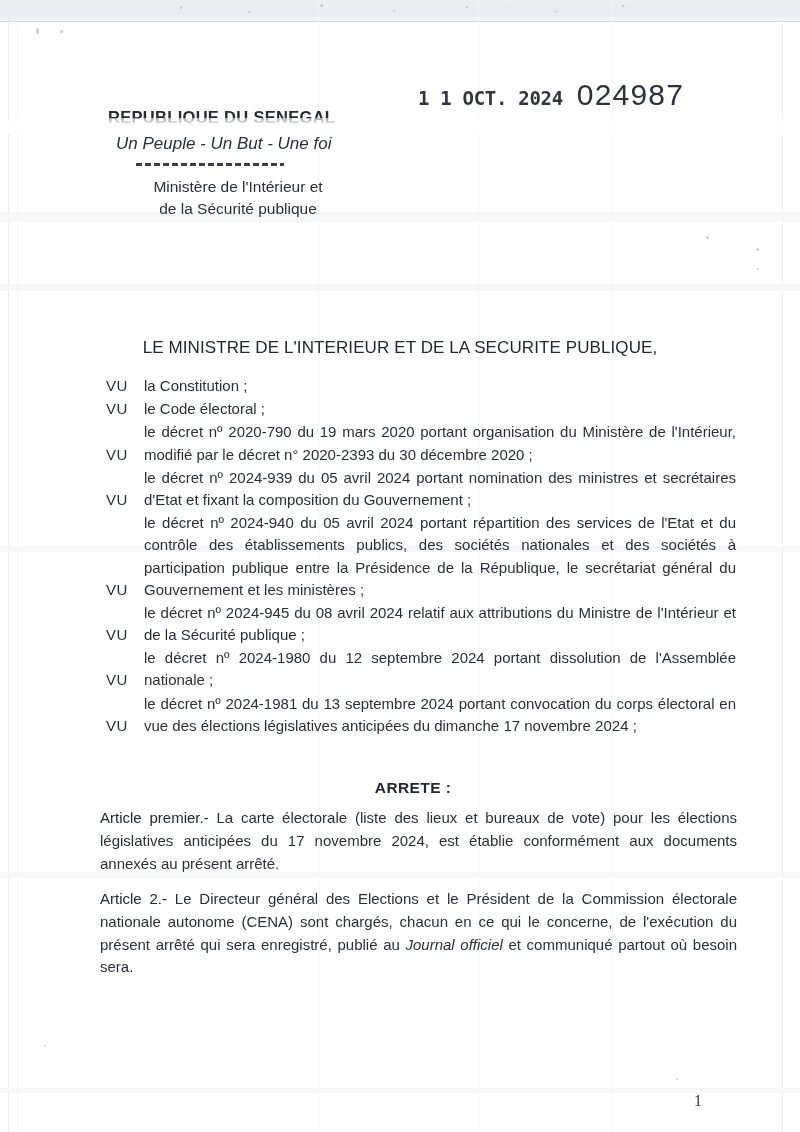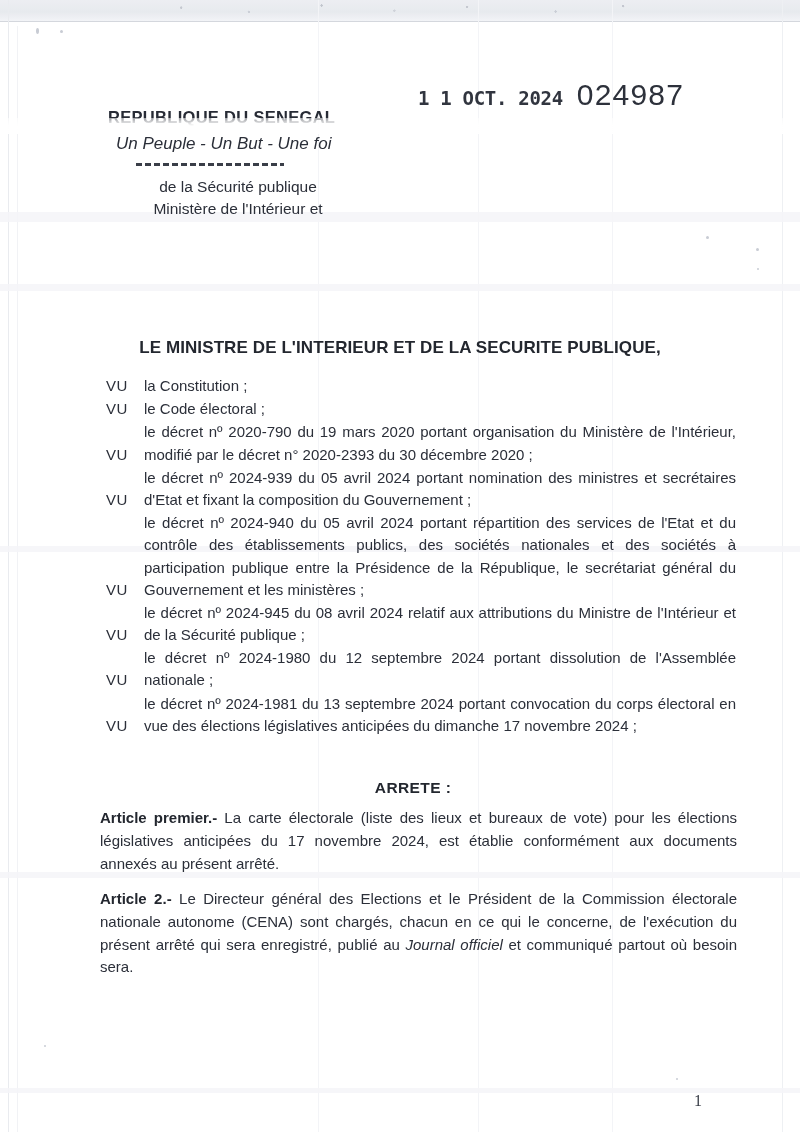--- a/index.html
+++ b/index.html
@@ -164,21 +164,21 @@
   }
   .title-block .arrete-no { display: block; }
 
   
   .minister-heading {
     position: absolute;
     left: 0; top: 338px;
     width: 800px;
     text-align: center;
     font-size: 17px;
-    font-weight: 700;
+    font-weight: 400;
     letter-spacing: .1px;
     color: #23272f;
   }
 
   
   .vu-list {
     position: absolute;
     left: 106px; top: 375px;
     width: 630px;
   }
@@ -222,21 +222,21 @@
     left: 100px;
     width: 637px;
     font-size: 15px;
     line-height: 1.52;
     color: #2b2f39;
     text-align: justify;
     text-justify: inter-word;
   }
   .article-1 { top: 807px; }
   .article-2 { top: 888px; }
-  .art-label { font-weight: 700; color: #23272f; }
+  .art-label { font-weight: 400; color: #23272f; }
   .it { font-style: italic; margin-top: 10px; }
 
   
   .page-number {
     position: absolute;
     left: 694px; top: 1092px;
     font-family: "Liberation Serif", serif;
     font-size: 16px;
     color: #3a3e48;
   }
@@ -273,22 +273,22 @@
 
   <div class="stamp">
     <span class="stamp-date">1 1 OCT. 2024</span><span class="stamp-number">024987</span>
   </div>
 
   <div class="letterhead">
     <div class="republic">REPUBLIQUE DU SENEGAL</div>
     <div class="motto">Un Peuple - Un But - Une foi</div>
     <div class="dashline"></div>
     <div class="ministry">
+      <div>Ministère de l'Intérieur et</div>
       <div>de la Sécurité publique</div>
-      <div>Ministère de l'Intérieur et</div>
     </div>
   </div>
 
   <div class="scan-wash-header"></div>
 
 
   <div class="minister-heading">LE MINISTRE DE L'INTERIEUR ET DE LA SECURITE PUBLIQUE,</div>
 
   <div class="vu-list">
     <div class="vu-row">

